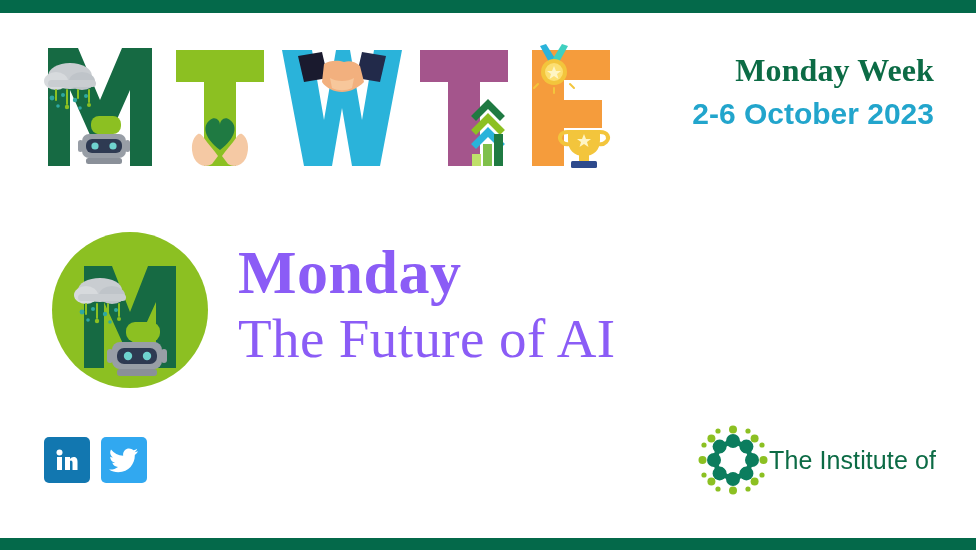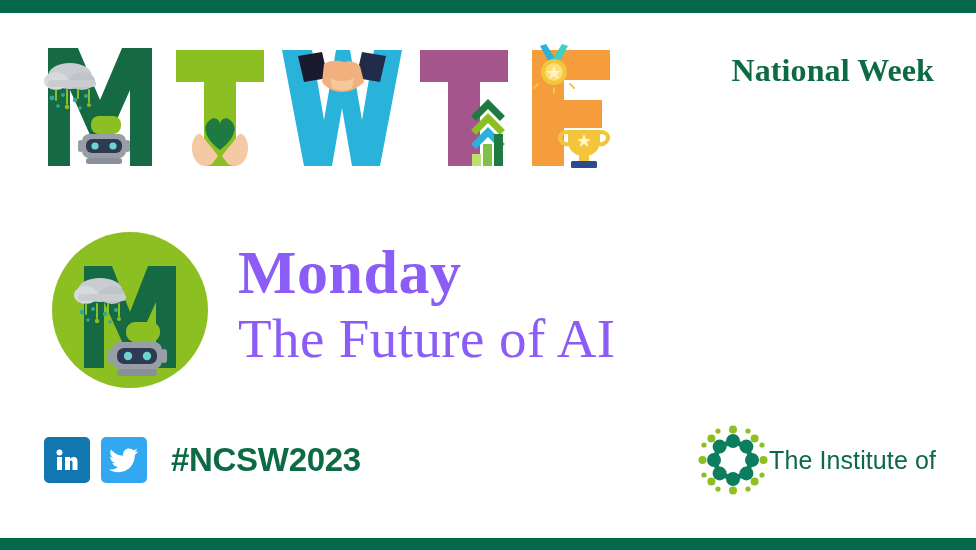--- a/index.html
+++ b/index.html
@@ -274,21 +274,22 @@
           <path d="M76 94 C84 94 86 100 82 104 C79 107 75 106 75 106" fill="none" stroke="#f3c53c" stroke-width="4"></path>
           <path d="M60 96 L62 101 L67 101 L63 104 L64.5 109 L60 106 L55.5 109 L57 104 L53 101 L58 101 Z" fill="#fff5c4"></path>
           <rect x="55" y="117" width="10" height="7" fill="#f3c53c"></rect>
           <rect x="47" y="123" width="26" height="7" rx="1.5" fill="#2e4a8c"></rect>
         </g>
       </svg>
     </div>
   </div>
 
   <div class="headline">
-    <div class="hl-line">National Week</div>
+    <div class="hl-line">Monday Week</div>
+    <div class="hl-date">2-6 October 2023</div>
   </div>
 
   <div class="day-badge">
     <svg width="156" height="156" viewBox="0 0 156 156">
       <path d="M32 34 H60 L78 80 L96 34 H124 V136 H104 V70 L84 114 H72 L52 70 V136 H32 Z" fill="#166a43"></path>
 
       <g>
         <ellipse cx="48" cy="58" rx="22" ry="12" fill="#c9cdd1"></ellipse>
         <ellipse cx="34" cy="63" rx="12" ry="9" fill="#d7dadd"></ellipse>
         <ellipse cx="60" cy="63" rx="13" ry="9" fill="#bfc4c9"></ellipse>
@@ -338,21 +339,20 @@
         <rect x="4" y="11" width="5" height="13" fill="#ffffff"></rect>
         <circle cx="6.5" cy="6.5" r="3" fill="#ffffff"></circle>
         <path d="M12 11 H17 V13 C18 11.3 20 10.6 21.6 11 C23.5 11.5 24.5 13 24.5 15.6 V24 H19.5 V16.6 C19.5 15.1 18.9 14.4 17.8 14.4 C16.8 14.4 17 15.2 17 16.4 V24 H12 Z" fill="#ffffff"></path>
       </svg>
     </a>
     <a class="social-icon twitter">
       <svg width="30" height="26" viewBox="0 0 30 26">
         <path d="M29 4.2 C27.9 4.7 26.8 5 25.6 5.2 C26.8 4.4 27.7 3.2 28.2 1.8 C27 2.5 25.8 3 24.4 3.3 C23.3 2.1 21.7 1.4 20 1.4 C16.7 1.4 14.1 4.1 14.1 7.4 C14.1 7.9 14.1 8.3 14.2 8.8 C9.3 8.5 4.9 6.1 2 2.5 C1.5 3.4 1.2 4.4 1.2 5.5 C1.2 7.6 2.2 9.4 3.9 10.5 C2.9 10.4 2 10.2 1.2 9.8 V9.9 C1.2 12.8 3.2 15.2 5.9 15.7 C5.4 15.9 4.9 15.9 4.4 15.9 C4 15.9 3.7 15.9 3.3 15.8 C4.1 18.2 6.3 19.9 9 20 C6.9 21.6 4.3 22.6 1.4 22.6 C0.9 22.6 0.4 22.6 0 22.5 C2.7 24.2 5.9 25.2 9.3 25.2 C20 25.2 25.8 16.4 25.8 8.7 C25.8 8.4 25.8 8.2 25.8 7.9 C27 7.1 28.1 6 29 4.2 Z" fill="#ffffff"></path>
       </svg>
     </a>
-    <div class="hashtag">#NCSW2023</div>
   </div>
 
   <div class="brand">
     <div class="brand-mark">
       <svg width="72" height="72" viewBox="0 0 72 72">
 
         <g fill="#0c7d5e">
           <circle cx="36" cy="17" r="7"></circle>
           <circle cx="49.4" cy="22.6" r="7"></circle>
           <circle cx="55" cy="36" r="7"></circle>

